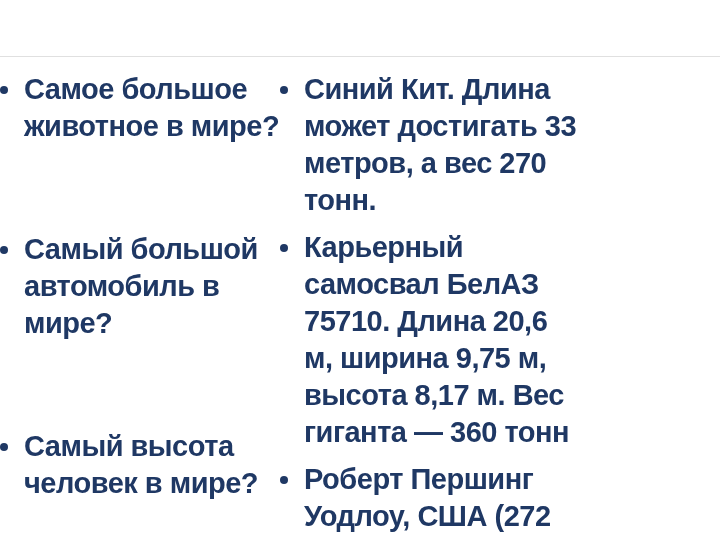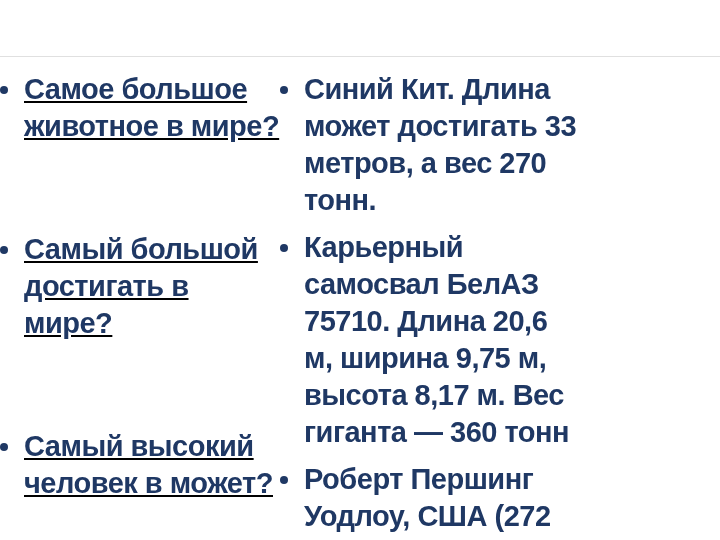--- a/index.html
+++ b/index.html
@@ -34,21 +34,21 @@
     top: 71px;
     width: 720px;
     display: flex;
     align-items: flex-start;
   }
   ul.col {
     list-style: none;
     margin: 0;
     padding: 0;
   }
-  .col-left  { flex: 0 0 280px; margin-left: 12px; text-decoration: underline; }
+  .col-left  { flex: 0 0 280px; margin-left: 12px; }
   .col-right { flex: 0 0 300px; margin-left: 107px; }
   li.bullet-item {
     display: flex;
     align-items: flex-start;
   }
   .col-left  li.bullet-item + li.bullet-item { margin-top: 86px; }
   .col-right li.bullet-item + li.bullet-item { margin-top: 10px; }
   .dot {
     flex: none;
     width: 8px;
@@ -74,25 +74,25 @@
 
   <div class="columns">
 
     <ul class="col col-left">
       <li class="bullet-item">
         <span class="dot"></span>
         <span class="txt">Самое большое животное в мире?</span>
       </li>
       <li class="bullet-item">
         <span class="dot"></span>
-        <span class="txt">Самый большой достигать в мире?</span>
+        <span class="txt">Самый большой автомобиль в мире?</span>
       </li>
       <li class="bullet-item">
         <span class="dot"></span>
-        <span class="txt">Самый высокий человек в может?</span>
+        <span class="txt">Самый высота человек в мире?</span>
       </li>
     </ul>
 
     <ul class="col col-right">
       <li class="bullet-item">
         <span class="dot"></span>
         <span class="txt">Синий Кит. Длина может достигать 33 метров, а вес 270 тонн.</span>
       </li>
       <li class="bullet-item">
         <span class="dot"></span>

